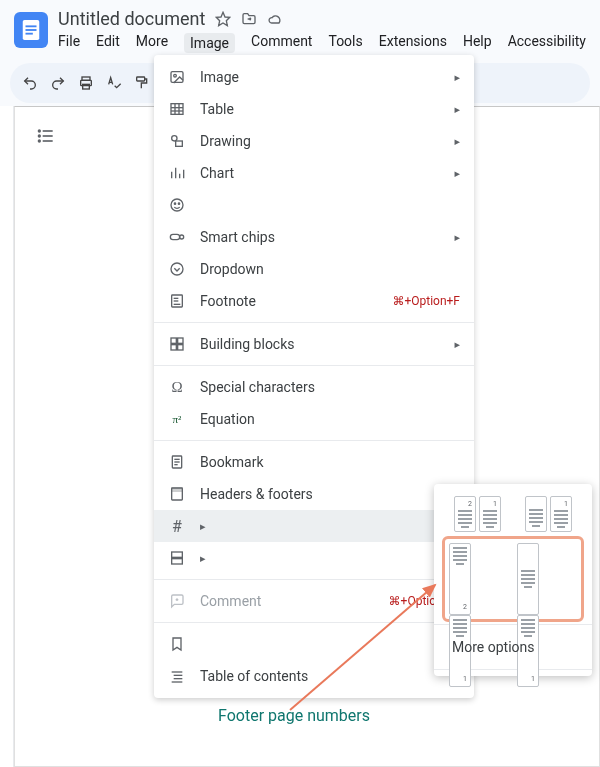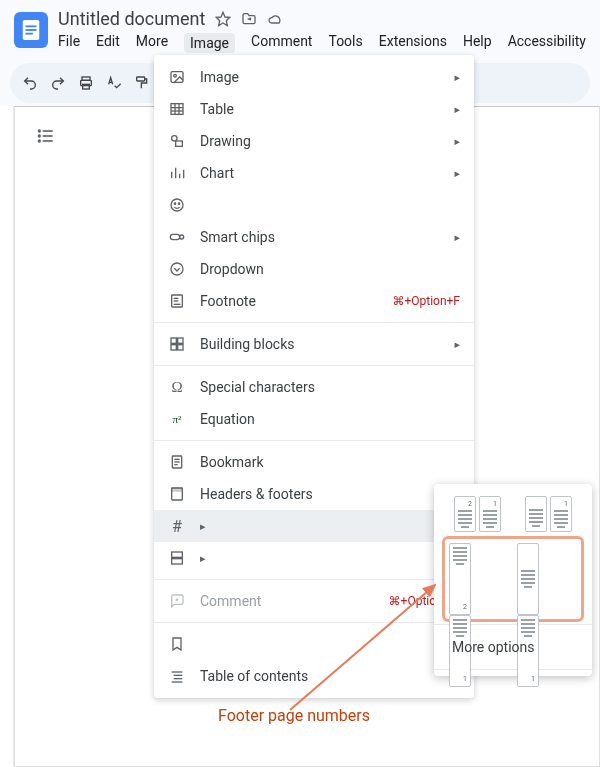--- a/index.html
+++ b/index.html
@@ -34,21 +34,21 @@
   .submenu{ position:absolute; top:484px; left:434px; width:158px; background:#fff; box-shadow:0 2px 10px rgba(0,0,0,.25); border-radius:4px; padding:8px 8px 4px 8px; font-size:14px; color:#3c4043;}
   .thumb-grid{ display:grid; grid-template-columns:1fr 1fr; gap:8px; padding:4px;}
   .thumb{ border:1px solid #dadce0; border-radius:4px; height:54px; display:flex; align-items:center; justify-content:center; gap:3px; padding:6px;}
   .thumb.page{ width:22px; height:100%; border:1px solid #c0c4c9; border-radius:2px; background:linear-gradient(#fff,#fff); display:flex; flex-direction:column; padding:3px 3px; gap:2px;}
   .thumb.page .ln{ height:2px; background:#9aa0a6; width:100%;}
   .thumb.page .num{ font-size:7px; color:#5f6368; align-self:flex-end;}
   .thumb-grid .cell{display:flex;gap:3px;align-items:center;justify-content:center;}
   .highlight-row{ border:3px solid #f0a58a; border-radius:6px; padding:4px; display:grid; grid-template-columns:1fr 1fr; gap:8px;}
   .submenu .opt{ padding:12px 10px; }
   .submenu hr{ border:none; border-top:1px solid #e8eaed; margin:2px -8px;}
-  .annotation{ position:absolute; top:706px; left:218px; color:#c2410c; font-size:16px;}
+  .annotation{ position:absolute; top:706px; left:218px; color:#0f766e; font-size:16px;}
   .arrow-svg{ position:absolute; top:560px; left:280px; pointer-events:none;}
   .tool-ic{width:16px;height:16px;display:flex;align-items:center;}
 </style>
 </head>
 <body>
 
 <div class="header">
   <div class="doc-logo">
     <svg viewBox="0 0 24 30">
         <path fill="#fff" d="M4 0h11l5 5v22a3 3 0 0 1-3 3H4a3 3 0 0 1-3-3V3a3 3 0 0 1 3-3z" opacity="0"></path>

